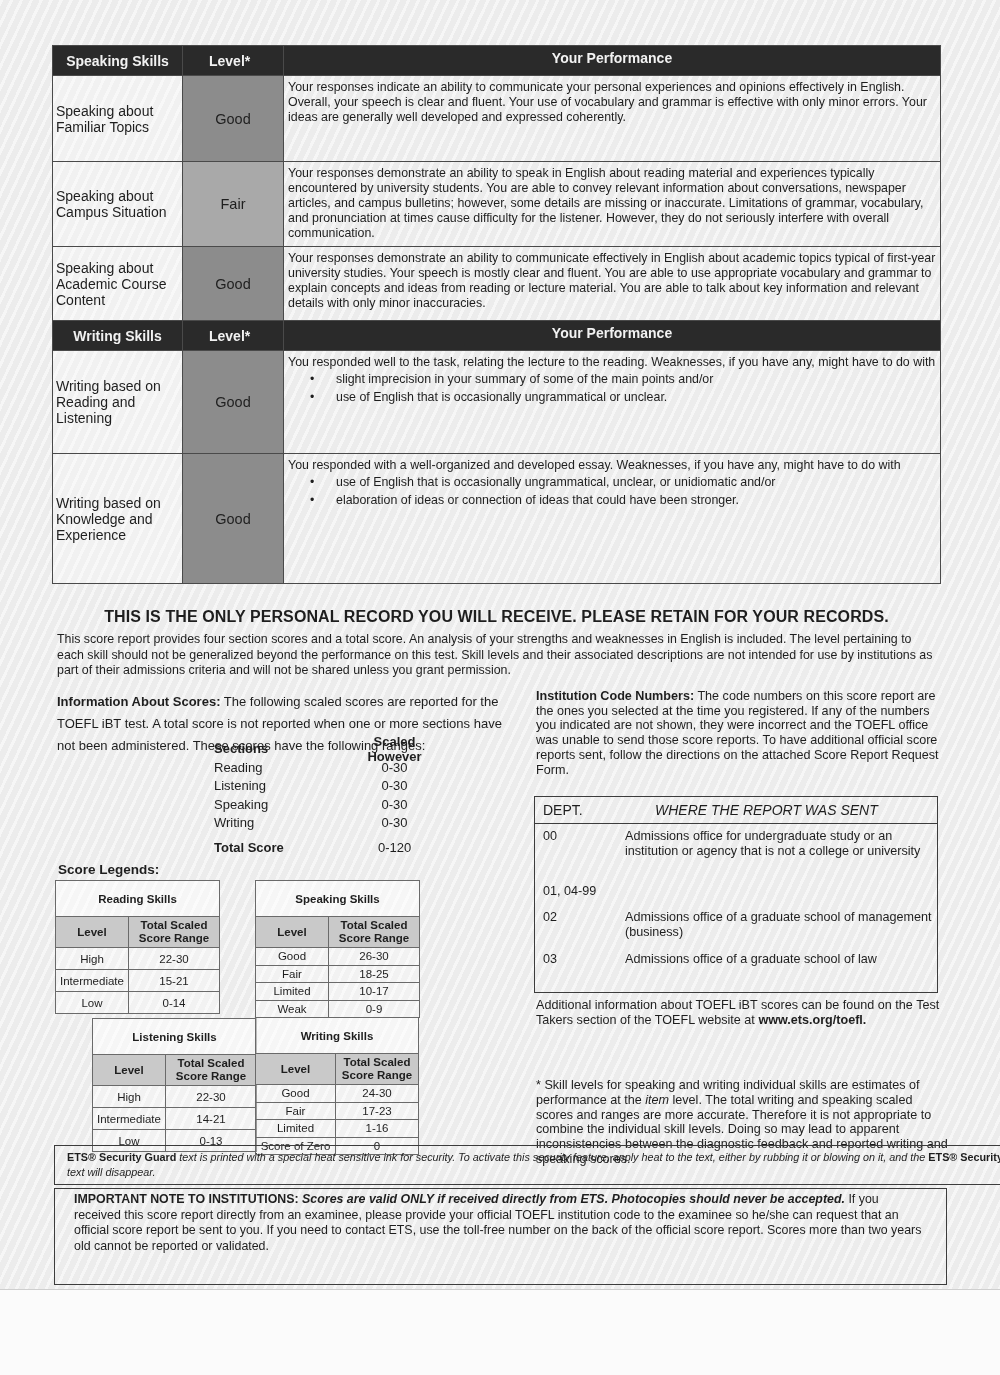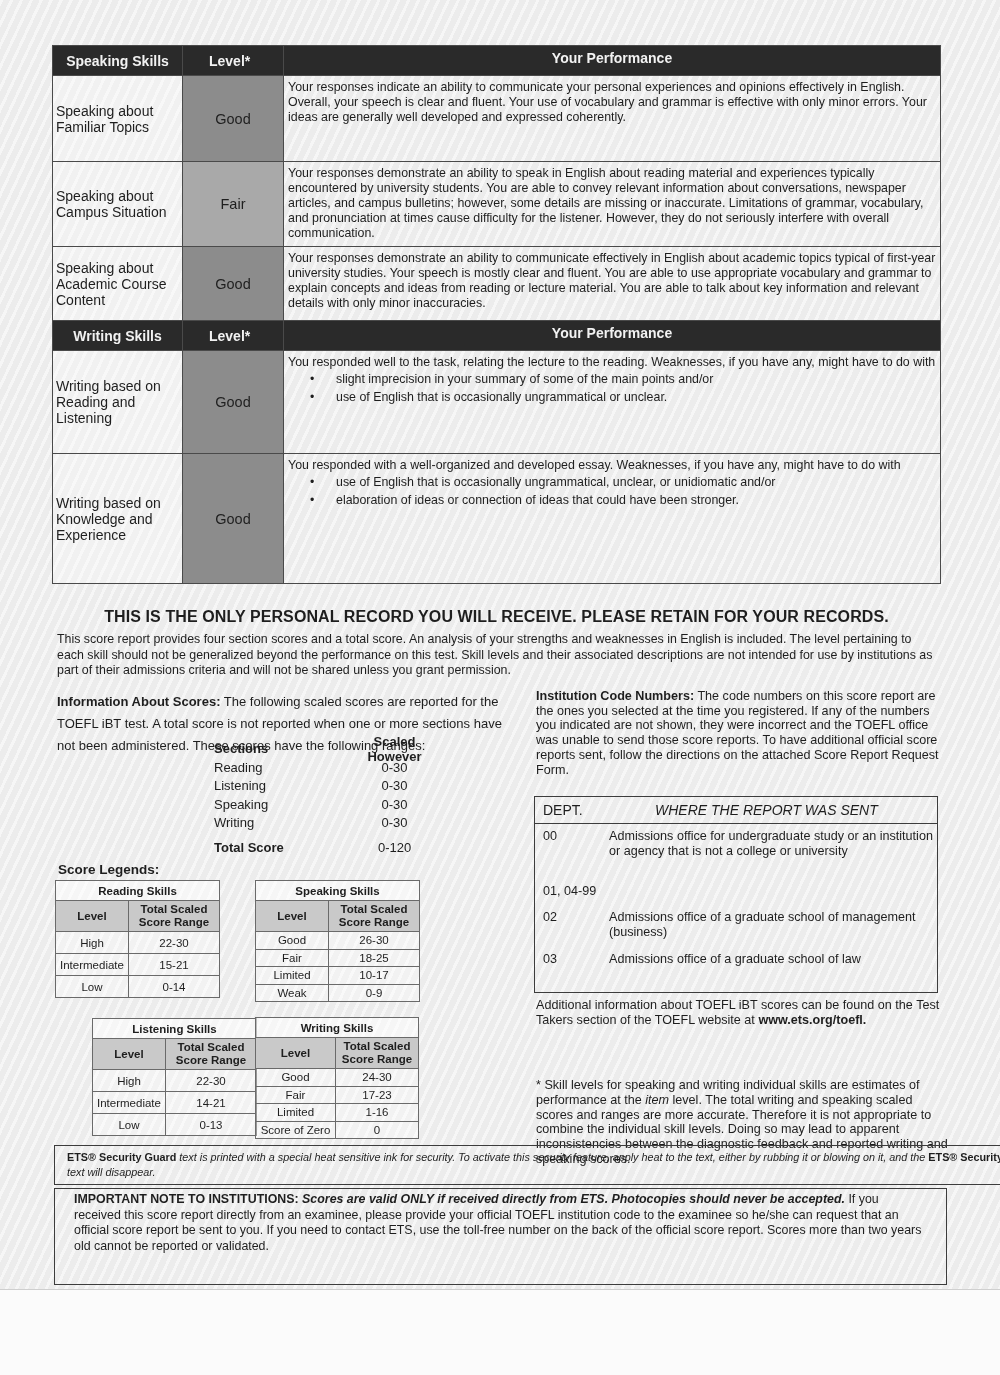--- a/index.html
+++ b/index.html
@@ -69,39 +69,39 @@
   .ranges .row.head { font-weight: bold; height: 19px; }
   .ranges .row.total { font-weight: bold; margin-top: 6px; }
   .ranges .row.total .val { font-weight: normal; }
 
   .legends-title { position: absolute; left: 58px; top: 862px; font-weight: bold; font-size: 13.5px; }
   .legend {
     position: absolute; border-collapse: collapse; font-size: 11.5px; text-align: center;
     background: rgba(255,255,255,0.3);
   }
   .legend td, .legend th { border: 1px solid #6a6a6a; }
-  .legend th.cap { font-weight: bold; height: 20px; background: rgba(255,255,255,0.35); }
+  .legend th.cap { font-weight: bold; height: 36px; background: rgba(255,255,255,0.35); }
   .legend th.col { background: #c9c9c9; font-weight: bold; height: 31px; line-height: 13px; }
   .legend td { height: 22px; }
   .legend.sp td, .legend.wr td { height: 17.5px; }
   .legend .c1 { width: 73px; }
   .legend .c2 { width: 91px; }
 
   .inst {
     position: absolute; left: 536px; top: 689px; width: 405px;
     font-size: 12.6px; line-height: 14.7px;
   }
   .dept {
     position: absolute; left: 534px; top: 796px; width: 404px; height: 197px;
     border: 1.5px solid #3c3c3c; font-size: 12.6px;
   }
   .dept .head { display: flex; height: 27px; align-items: center; border-bottom: 1.5px solid #3c3c3c; font-size: 14px; }
   .dept .head .c1 { width: 110px; padding-left: 8px; }
   .dept .head .c2 { flex: 1; padding-left: 10px; font-style: italic; }
-  .dept .drow { display: flex; line-height: 14.8px; padding-left: 8px; }
+  .dept .drow { display: flex; line-height: 14.8px; padding-left: 8px; gap: 16px; }
   .dept .drow .c1 { width: 66px; }
   .dept .drow .c2 { flex: 1; }
 
   .addl { position: absolute; left: 536px; top: 998px; width: 410px; font-size: 12.6px; line-height: 14.6px; }
   .foot { position: absolute; left: 536px; top: 1038px; width: 414px; font-size: 12.6px; line-height: 14.8px; margin-top: 40px; }
 
   .guard {
     position: absolute; left: 54px; top: 1145px; width: 997px; height: 40px;
     border: 1.5px solid #3c3c3c; font-size: 10.8px; line-height: 14.5px; padding: 4px 12px;
   }

